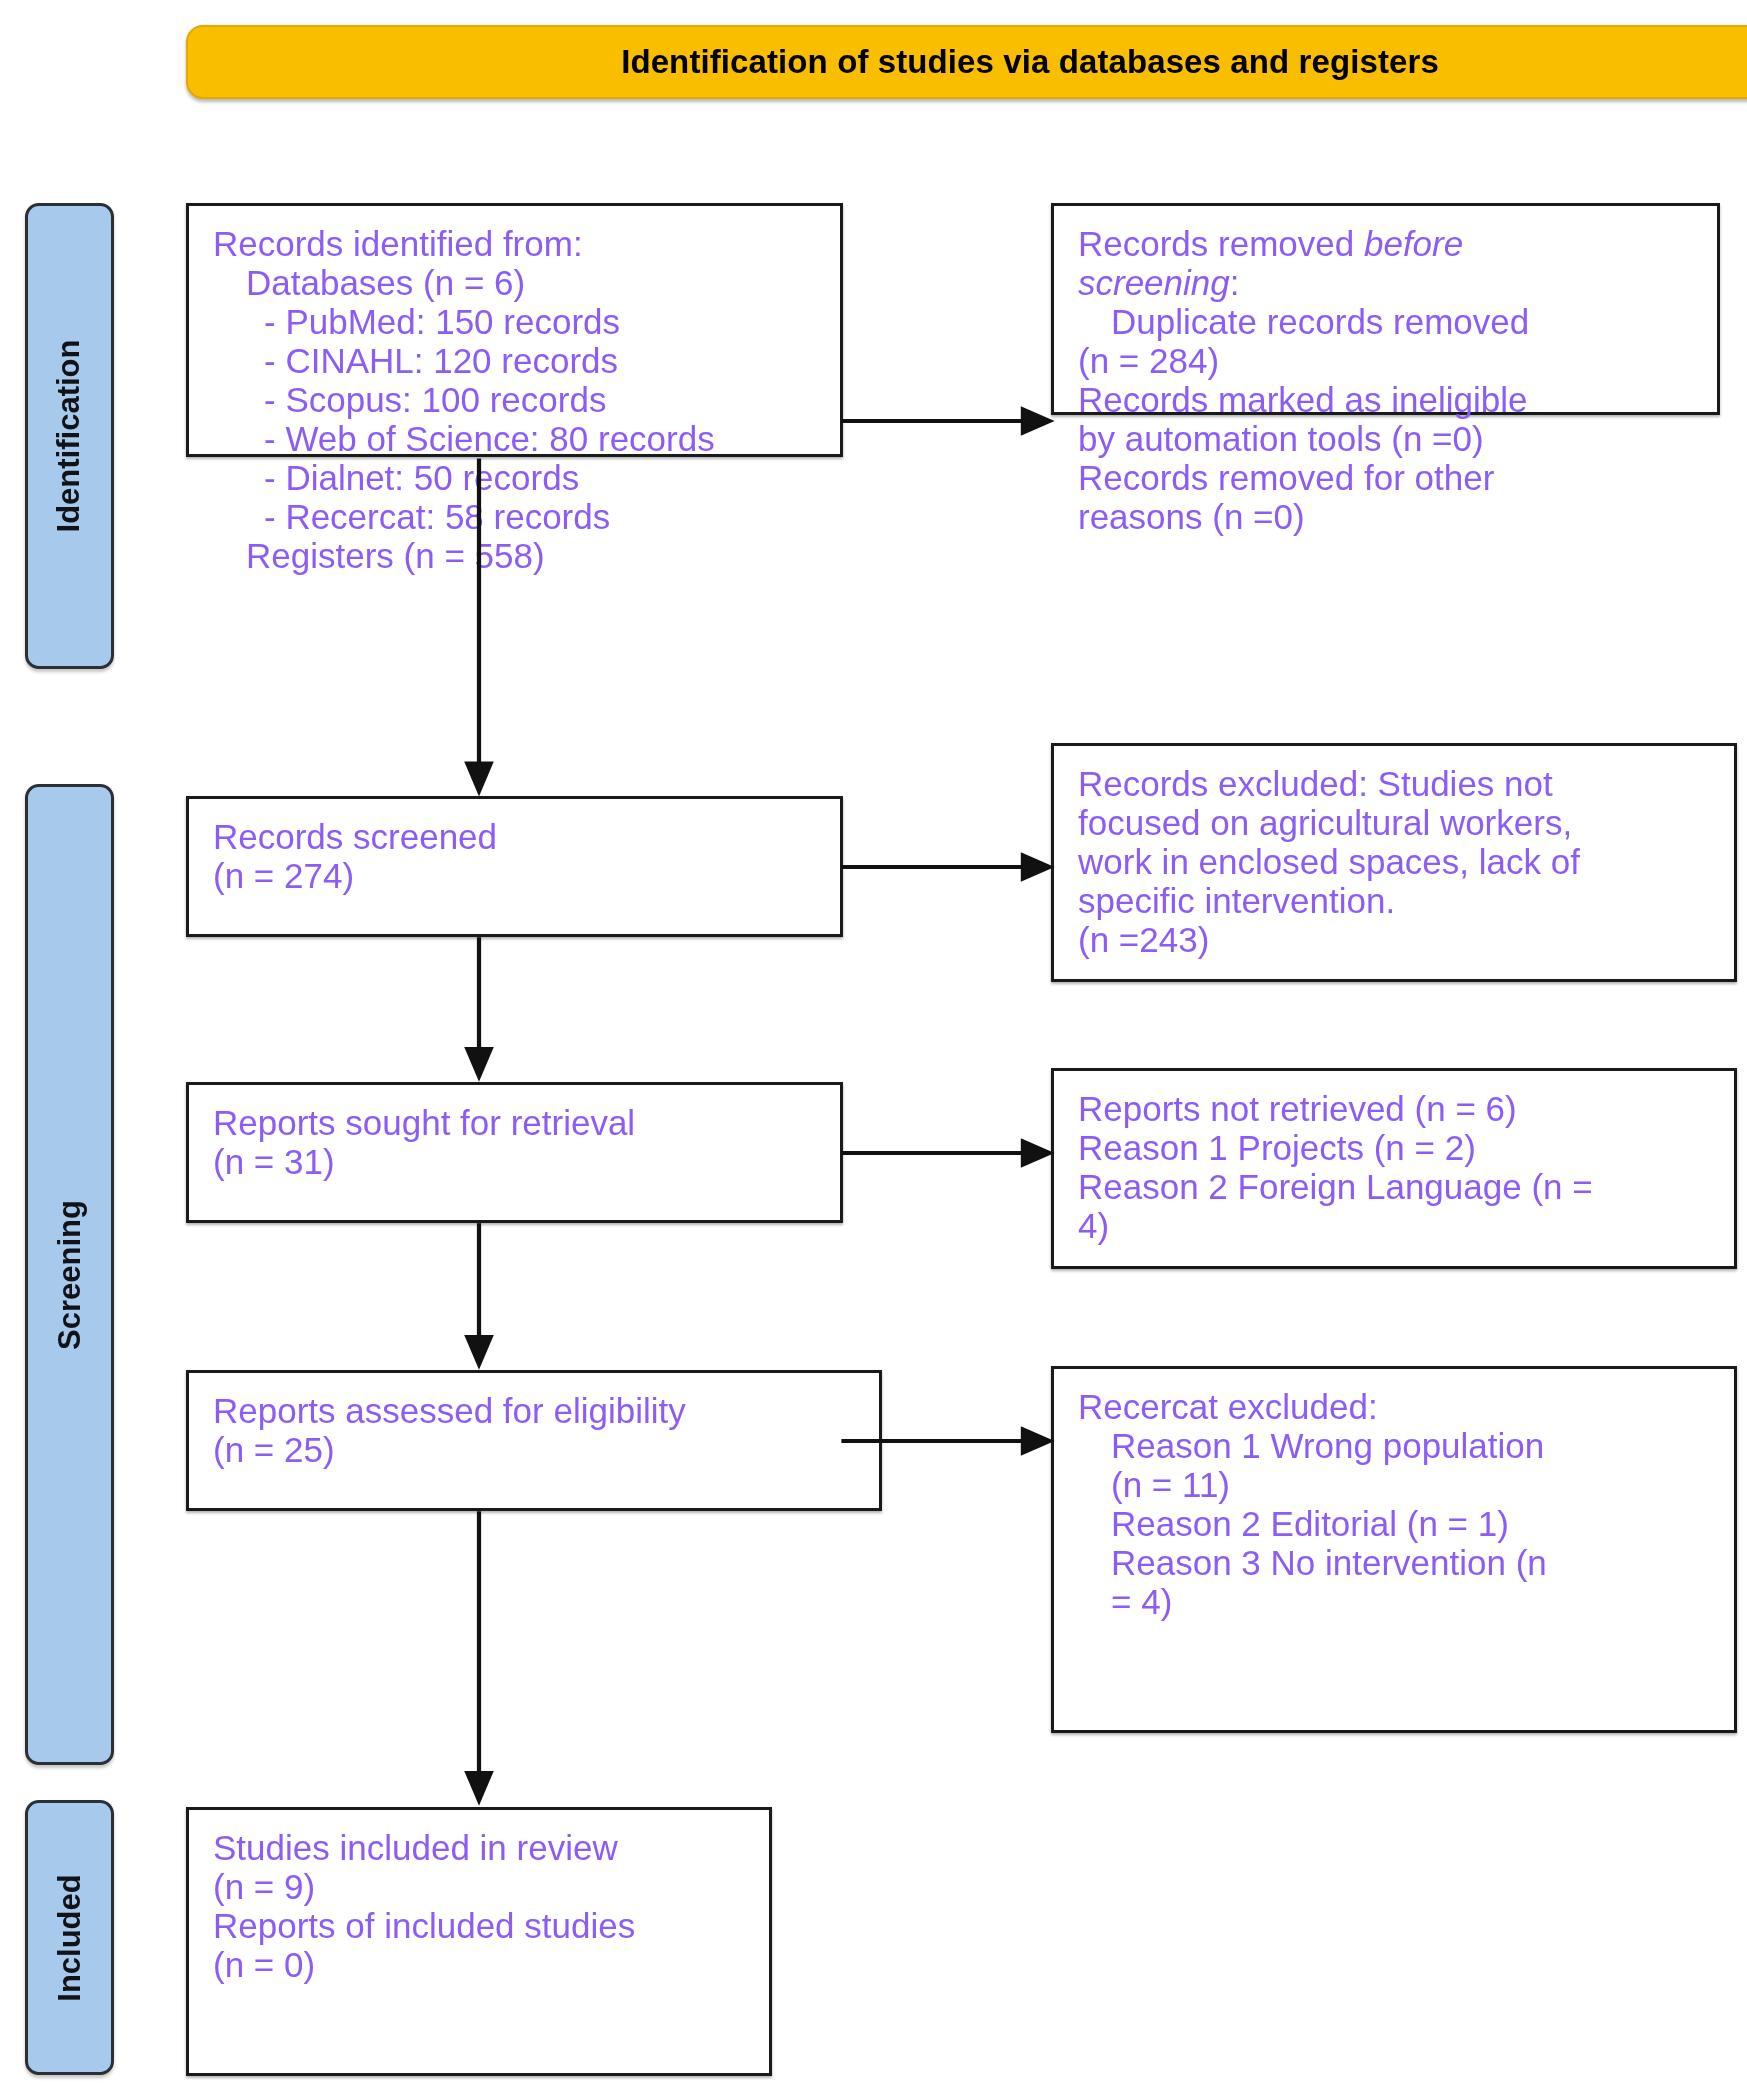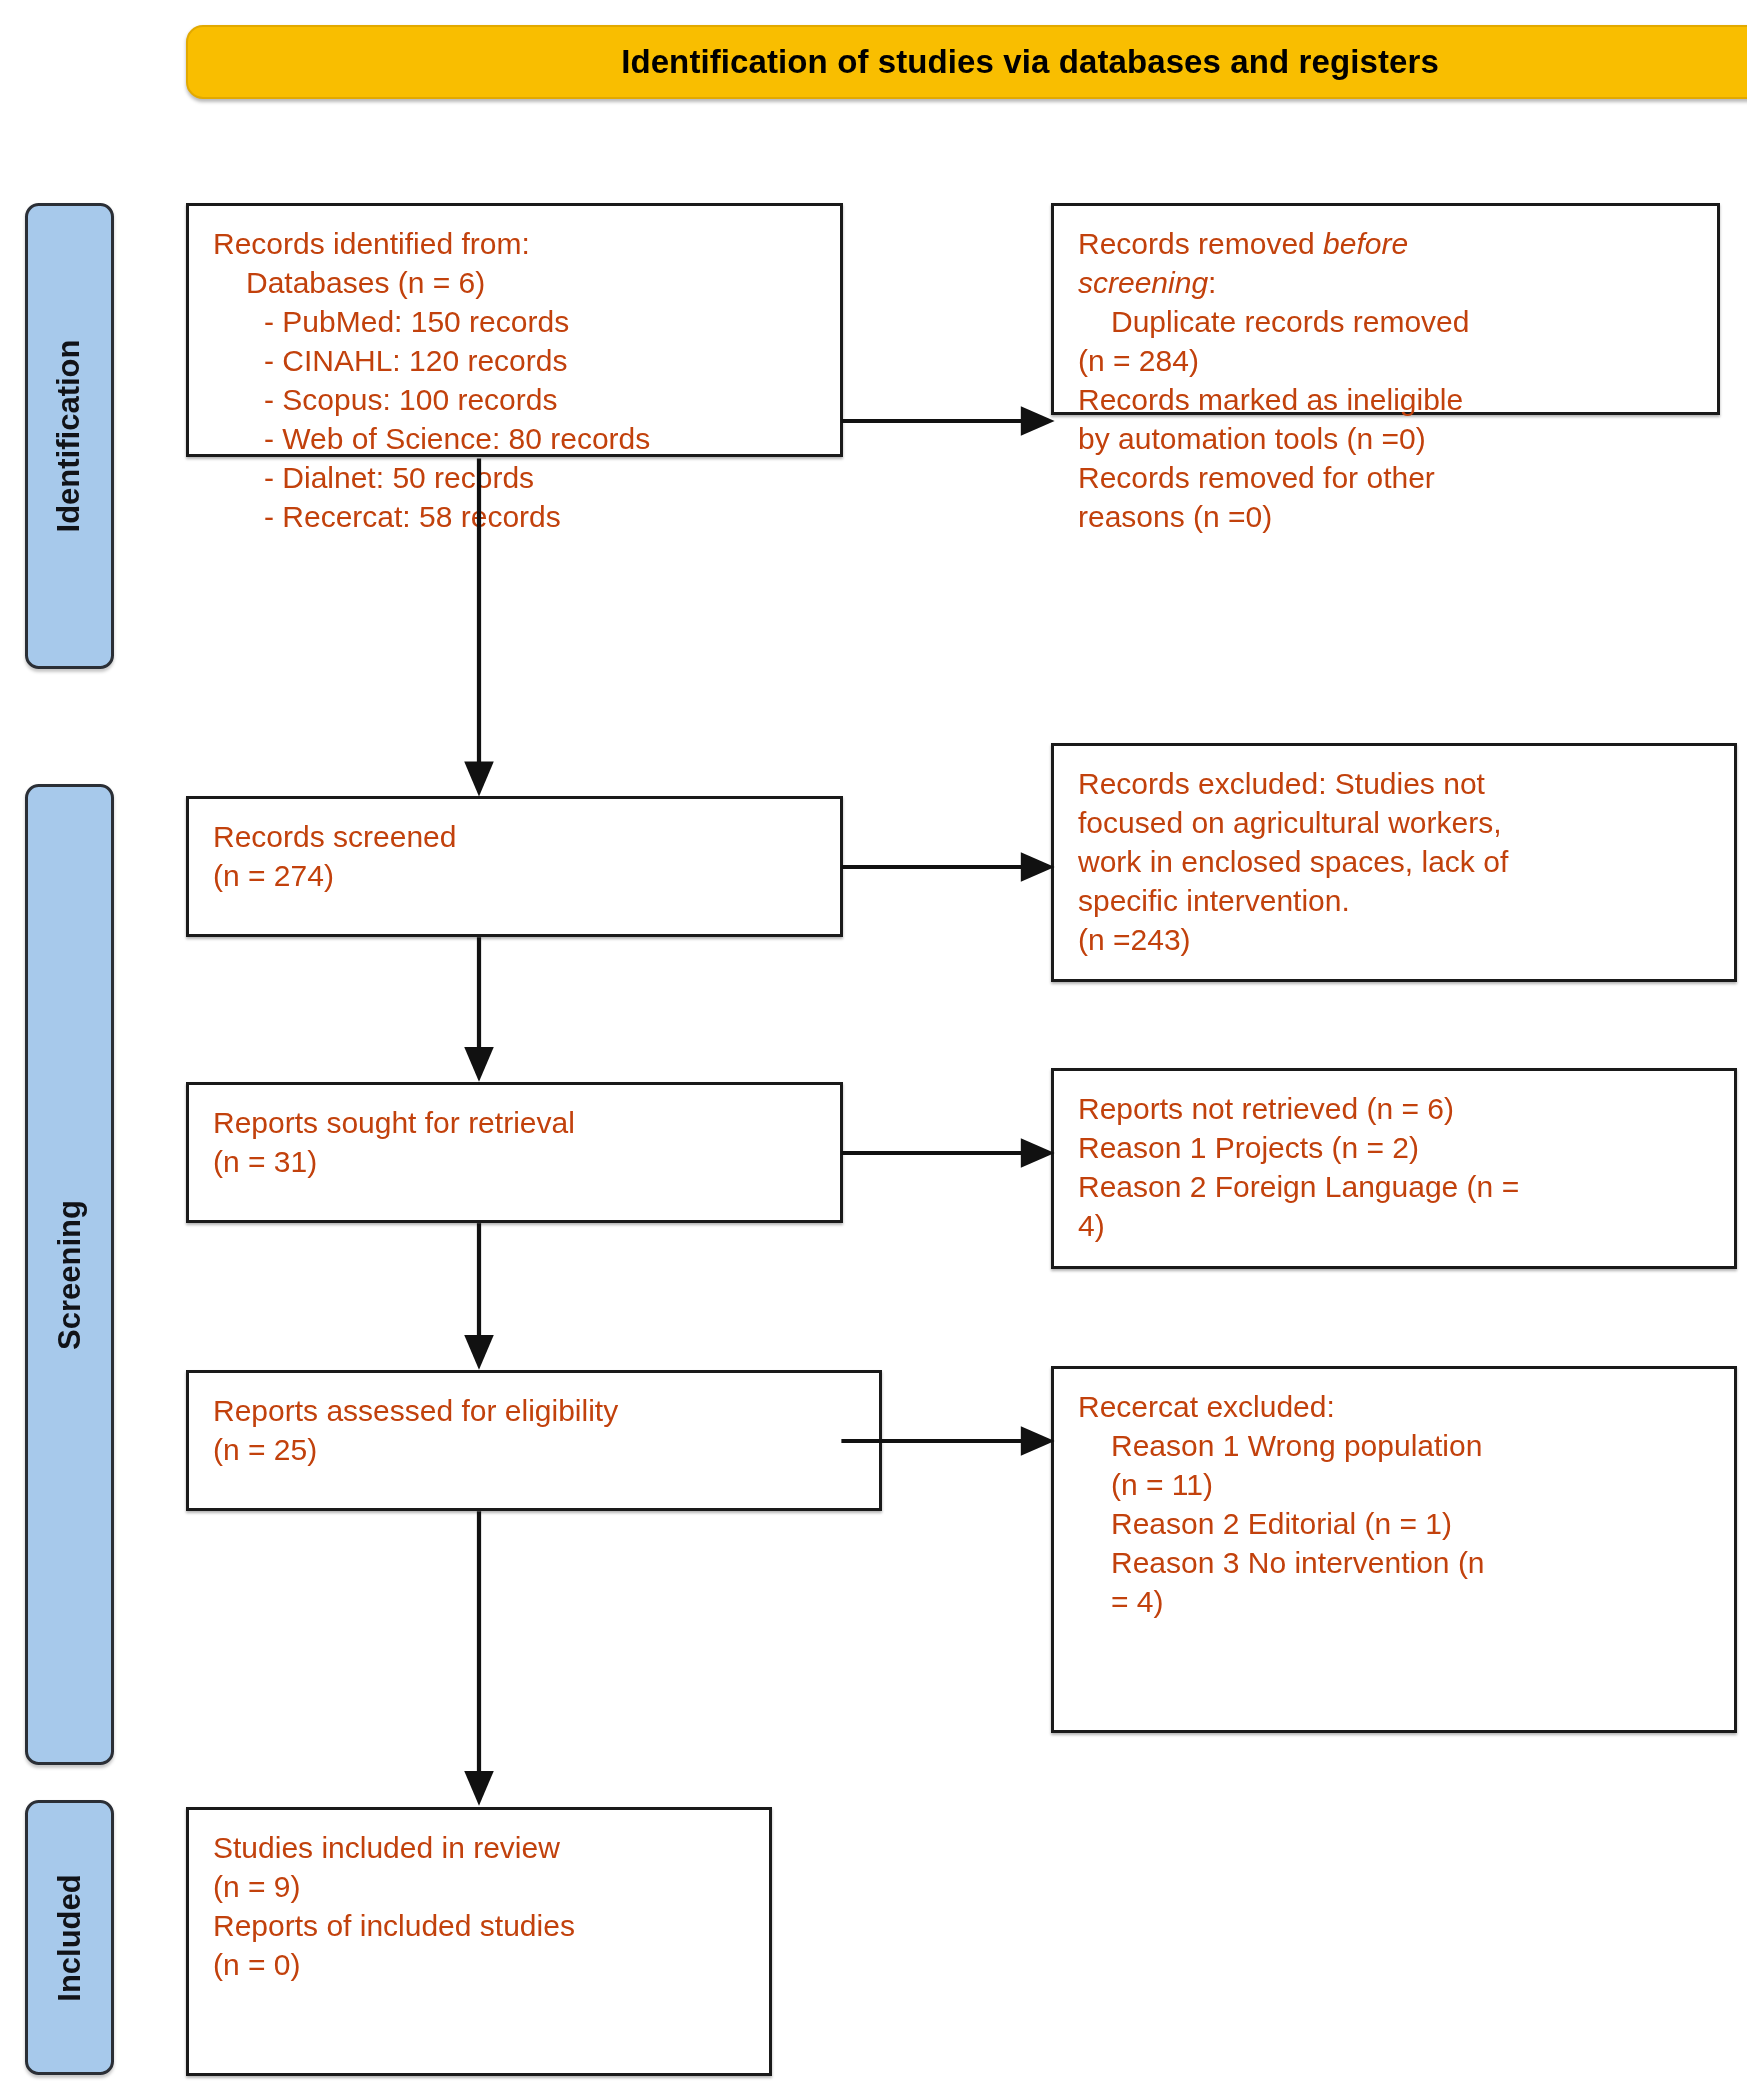--- a/index.html
+++ b/index.html
@@ -68,23 +68,23 @@
   
   .flow-box {
     position: absolute;
     background: #ffffff;
     border: 3.2px solid #1A1A1A;
     box-sizing: border-box;
     padding: 18px 16px 11.6px 24px;
     box-shadow: 0 2.1px 2.6px rgba(0,0,0,0.30);
   }
   .flow-box .line {
-    font-size: 30px;
+    font-size: 35px;
     line-height: 39px;
-    color: #c2410c;
+    color: #8b5cf6;
     white-space: pre-wrap;
   }
   .flow-box .line.indent-1 { padding-left: 33px; }
   .flow-box .line.indent-2 { padding-left: 51px; }
   .flow-box .line em { font-style: italic; }
 
   
   #box-identified  { left: 186px; top: 203px;  width: 657px; height: 254px; }
   #box-screened    { left: 186px; top: 796px; width: 657px; height: 141px; }
   #box-sought      { left: 186px; top: 1082px; width: 657px; height: 141px; }
@@ -134,20 +134,21 @@
 
   <div class="flow-box" id="box-identified">
     <div class="line">Records identified from:</div>
     <div class="line indent-1">Databases (n = 6)</div>
     <div class="line indent-2">- PubMed: 150 records</div>
     <div class="line indent-2">- CINAHL: 120 records</div>
     <div class="line indent-2">- Scopus: 100 records</div>
     <div class="line indent-2">- Web of Science: 80 records</div>
     <div class="line indent-2">- Dialnet: 50 records</div>
     <div class="line indent-2">- Recercat: 58 records</div>
+    <div class="line indent-1">Registers (n = 558)</div>
   </div>
 
   <div class="flow-box" id="box-removed">
     <div class="line"><span>Records removed </span><em>before</em></div>
     <div class="line"><em>screening</em><span>:</span></div>
     <div class="line indent-1">Duplicate records removed</div>
     <div class="line">(n = 284)</div>
     <div class="line">Records marked as ineligible</div>
     <div class="line">by automation tools (n =0)</div>
     <div class="line">Records removed for other</div>

